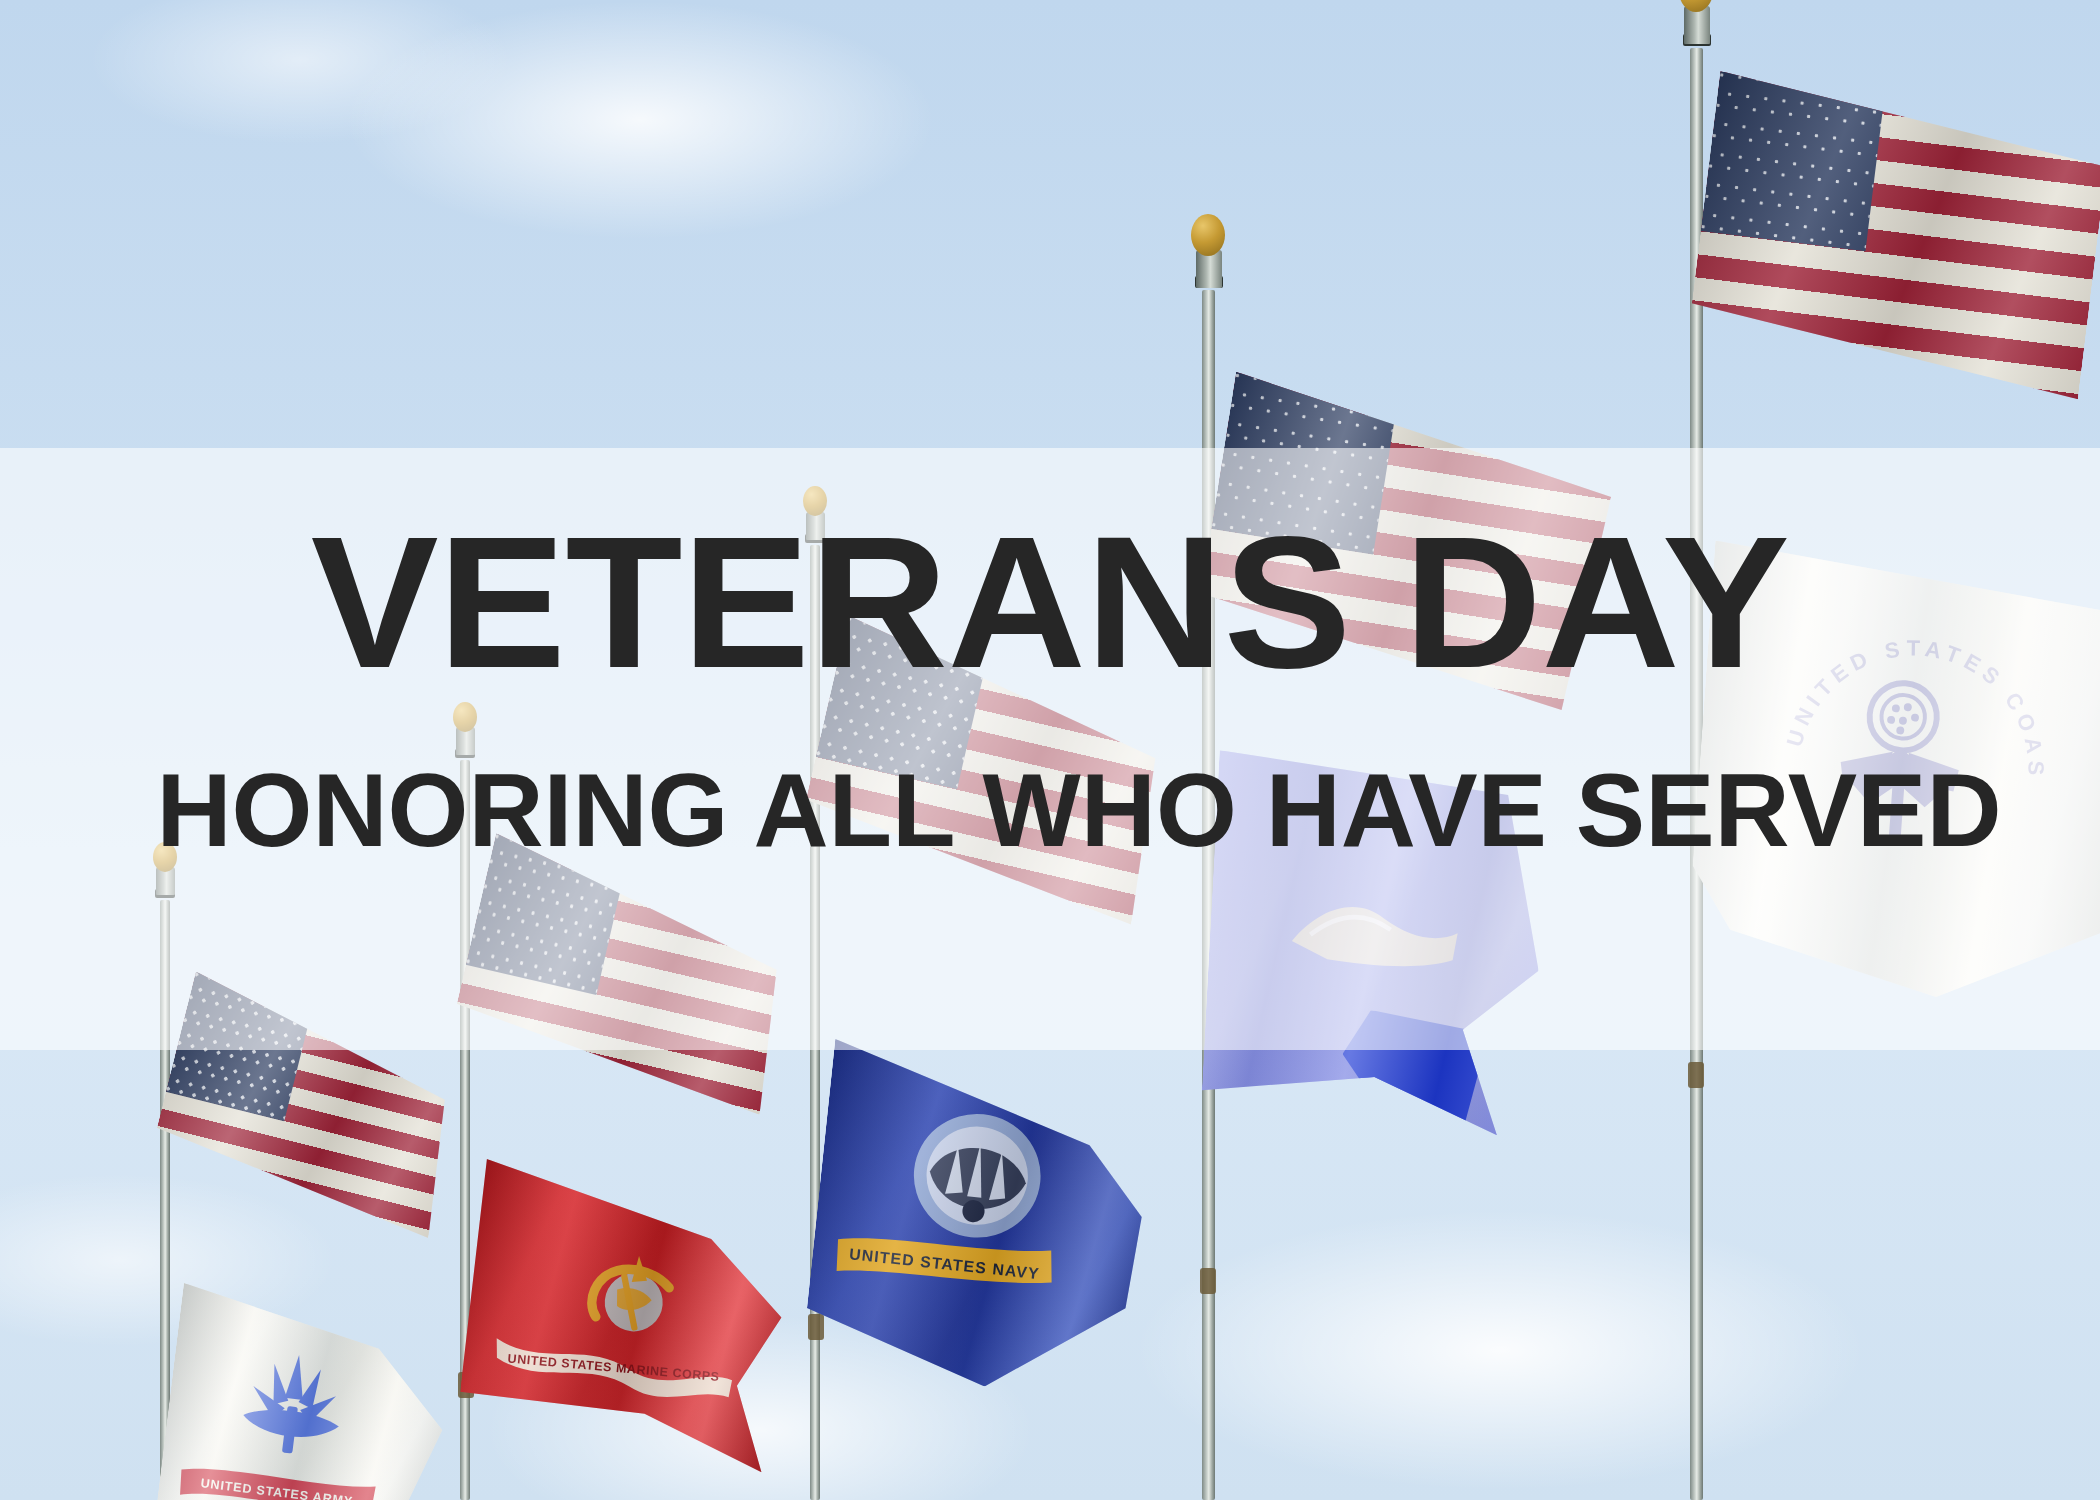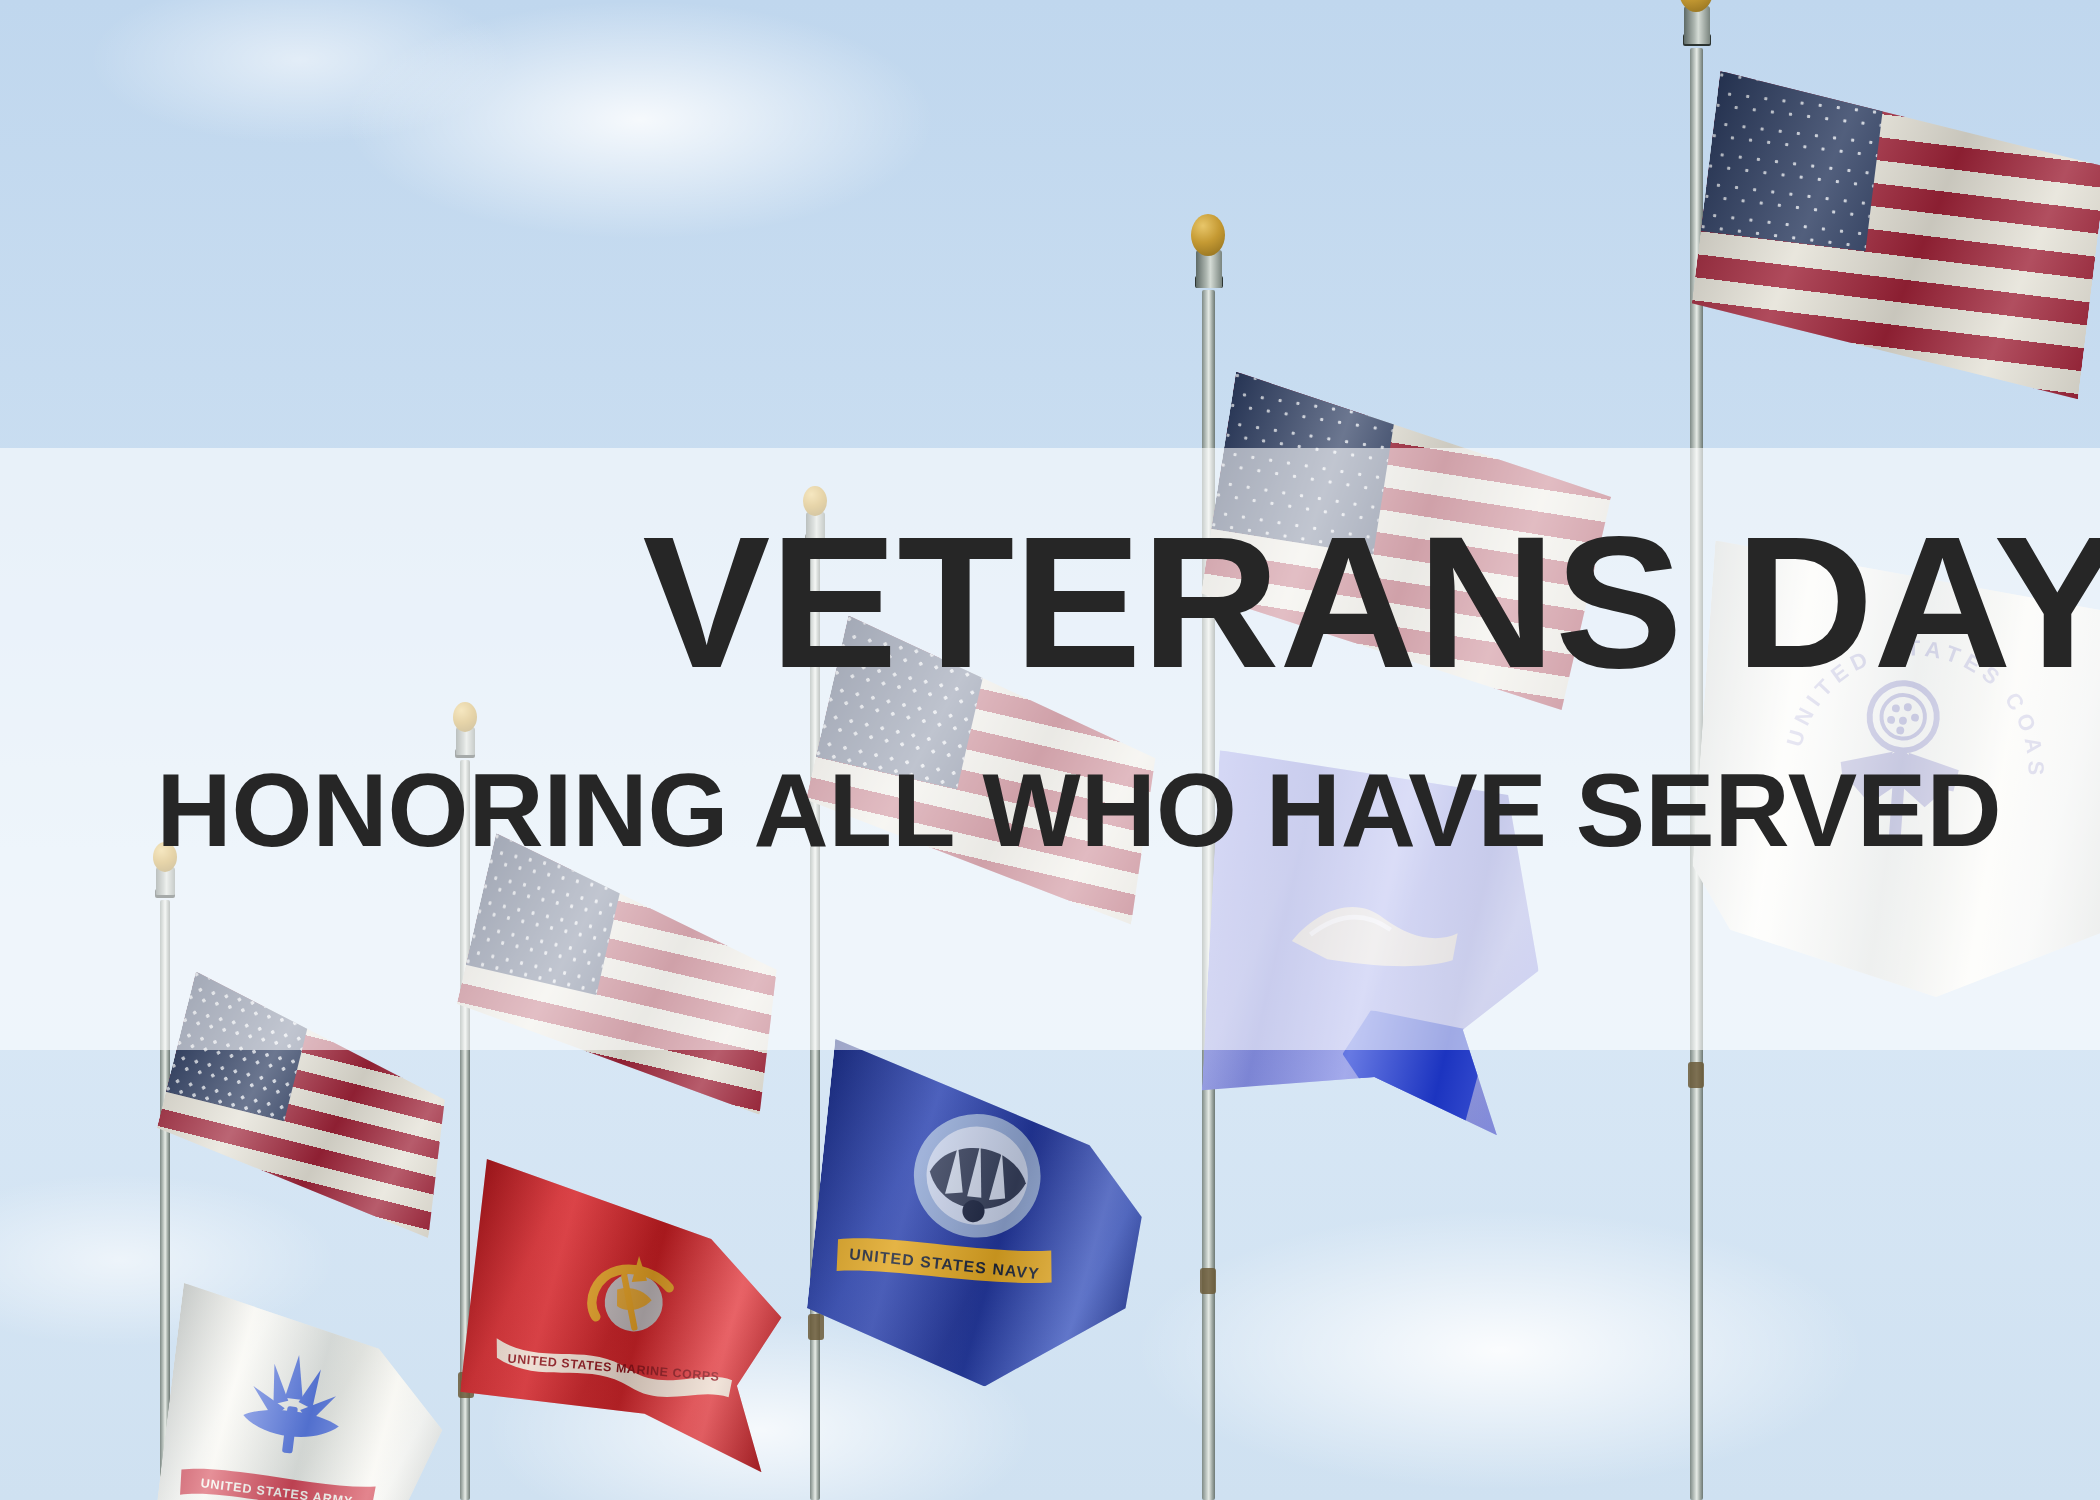--- a/index.html
+++ b/index.html
@@ -347,21 +347,21 @@
           <path d="M4 16 C60 2, 170 20, 236 8 L234 38 C168 50, 58 32, 6 46 Z" fill="#cc2030"></path>
           <text x="120" y="34" text-anchor="middle" font-family="'Liberation Sans',sans-serif" font-size="15" font-weight="bold" fill="#f5f2e8" letter-spacing="1">UNITED STATES ARMY</text>
         </svg>
       </div>
       <div style="position:absolute;inset:0;background:linear-gradient(98deg, rgba(150,165,180,0.32) 0%, rgba(255,255,255,0.5) 24%, rgba(140,158,175,0.26) 50%, rgba(255,255,255,0.45) 74%, rgba(150,165,180,0.3) 100%);"></div>
     </div>
   </div>
 
   <div class="band" style="top:448px; height:602px;"></div>
 
-  <div class="headline-wrap" style="top:508px;text-align:right;">
+  <div class="headline-wrap" style="top:508px;">
     <span class="headline title">VETERANS DAY</span>
   </div>
 
   <div class="headline-wrap" style="top:758px;padding-left:29px;">
     <span class="headline subtitle">HONORING ALL WHO HAVE SERVED</span>
   </div>
 
 </div>
 
 </body></html>

